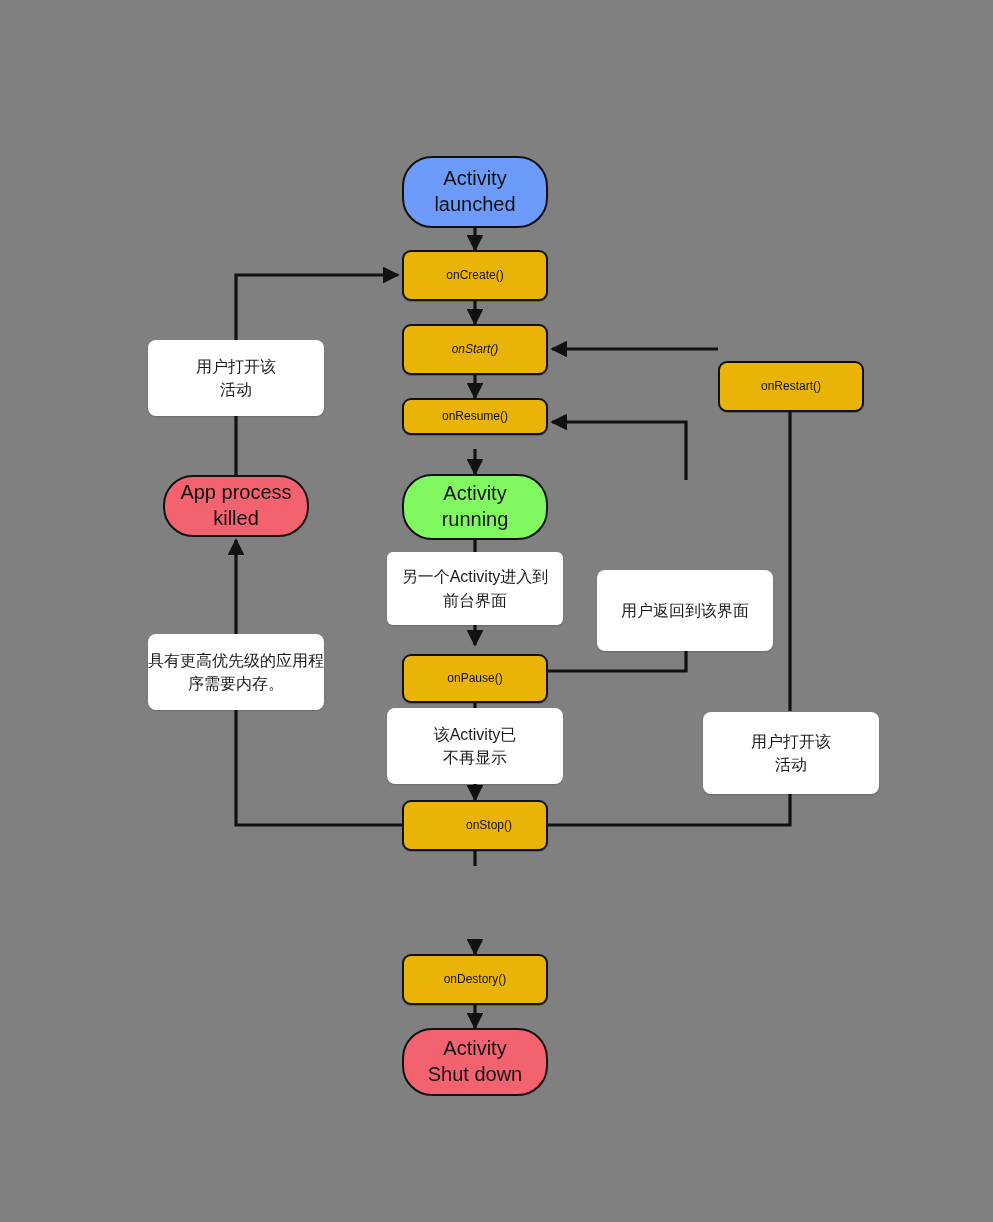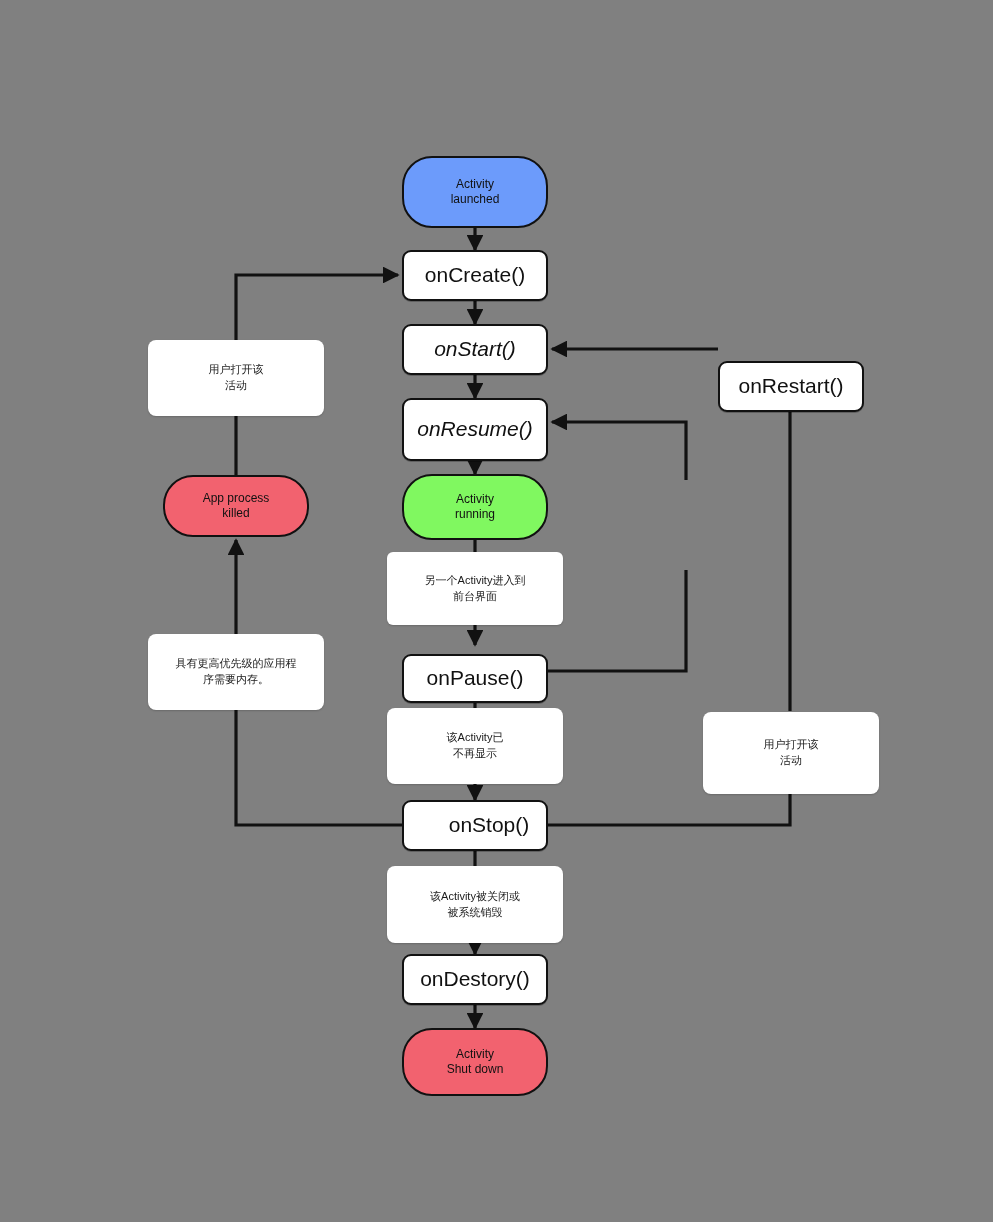--- a/index.html
+++ b/index.html
@@ -16,43 +16,43 @@
     position:absolute;
     box-sizing:border-box;
     display:flex;align-items:center;justify-content:center;
     text-align:center;
     color:#111;
     border:2px solid #111;
     line-height:1.28;
     white-space:pre-line;
   }
   .node.proc{
-    background:#ffffff;
+    background:#eab308;
     border-radius:9px;
-    font-size:21px;
+    font-size:12px;
     box-shadow:0 1px 0 rgba(0,0,0,.25);
   }
   .node.term{
     border-radius:30px;
-    font-size:12px;
+    font-size:20px;
   }
   .node.blue{background:#6c9bfb;}
   .node.green{background:#80f860;}
   .node.red{background:#f2626f;}
 
   .elabel{
     position:absolute;
     box-sizing:border-box;
     display:flex;align-items:center;justify-content:center;
     text-align:center;
     background:#ffffff;
     border:0;
     border-radius:8px;
     color:#1a1a1a;
-    font-size:11px;
+    font-size:16px;
     line-height:1.45;
     white-space:pre-line;
     box-shadow:0 1px 2px rgba(0,0,0,.18);
   }
 </style>
 </head>
 <body>
 
 <div id="stage">
 
@@ -104,21 +104,21 @@
   </div>
 
   <div class="node proc" style="left:402px;top:250px;width:146px;height:51px;">
     <span>onCreate()</span>
   </div>
 
   <div class="node proc" style="left:402px;top:324px;width:146px;height:51px;font-style:italic;">
     <span>onStart()</span>
   </div>
 
-  <div class="node proc" style="left:402px;top:398px;width:146px;height:63px;font-style:italic;">
+  <div class="node proc" style="left:402px;top:398px;width:146px;height:37px;">
     <span>onResume()</span>
   </div>
 
   <div class="node term green" style="left:402px;top:474px;width:146px;height:66px;">
     <span>Activity
 running</span>
   </div>
 
   <div class="node proc" style="left:402px;top:654px;width:146px;height:49px;">
     <span>onPause()</span>
@@ -149,34 +149,33 @@
   <div class="elabel" style="left:148px;top:340px;width:176px;height:76px;">
     <span>用户打开该
 活动</span>
   </div>
 
   <div class="elabel" style="left:387px;top:552px;width:176px;height:73px;border-radius:6px;">
     <span>另一个Activity进入到
 前台界面</span>
   </div>
 
+  <div class="elabel" style="left:597px;top:570px;width:176px;height:81px;">
+    <span>用户返回到该界面</span>
+  </div>
 
   <div class="elabel" style="left:148px;top:634px;width:176px;height:76px;">
     <span>具有更高优先级的应用程
 序需要内存。</span>
   </div>
 
   <div class="elabel" style="left:387px;top:708px;width:176px;height:76px;">
     <span>该Activity已
 不再显示</span>
   </div>
 
   <div class="elabel" style="left:703px;top:712px;width:176px;height:82px;">
     <span>用户打开该
 活动</span>
   </div>
 
-  <div class="elabel" style="left:387px;top:866px;width:176px;height:77px;">
-    <span>该Activity被关闭或
-被系统销毁</span>
-  </div>
 
 </div>
 
 </body></html>

